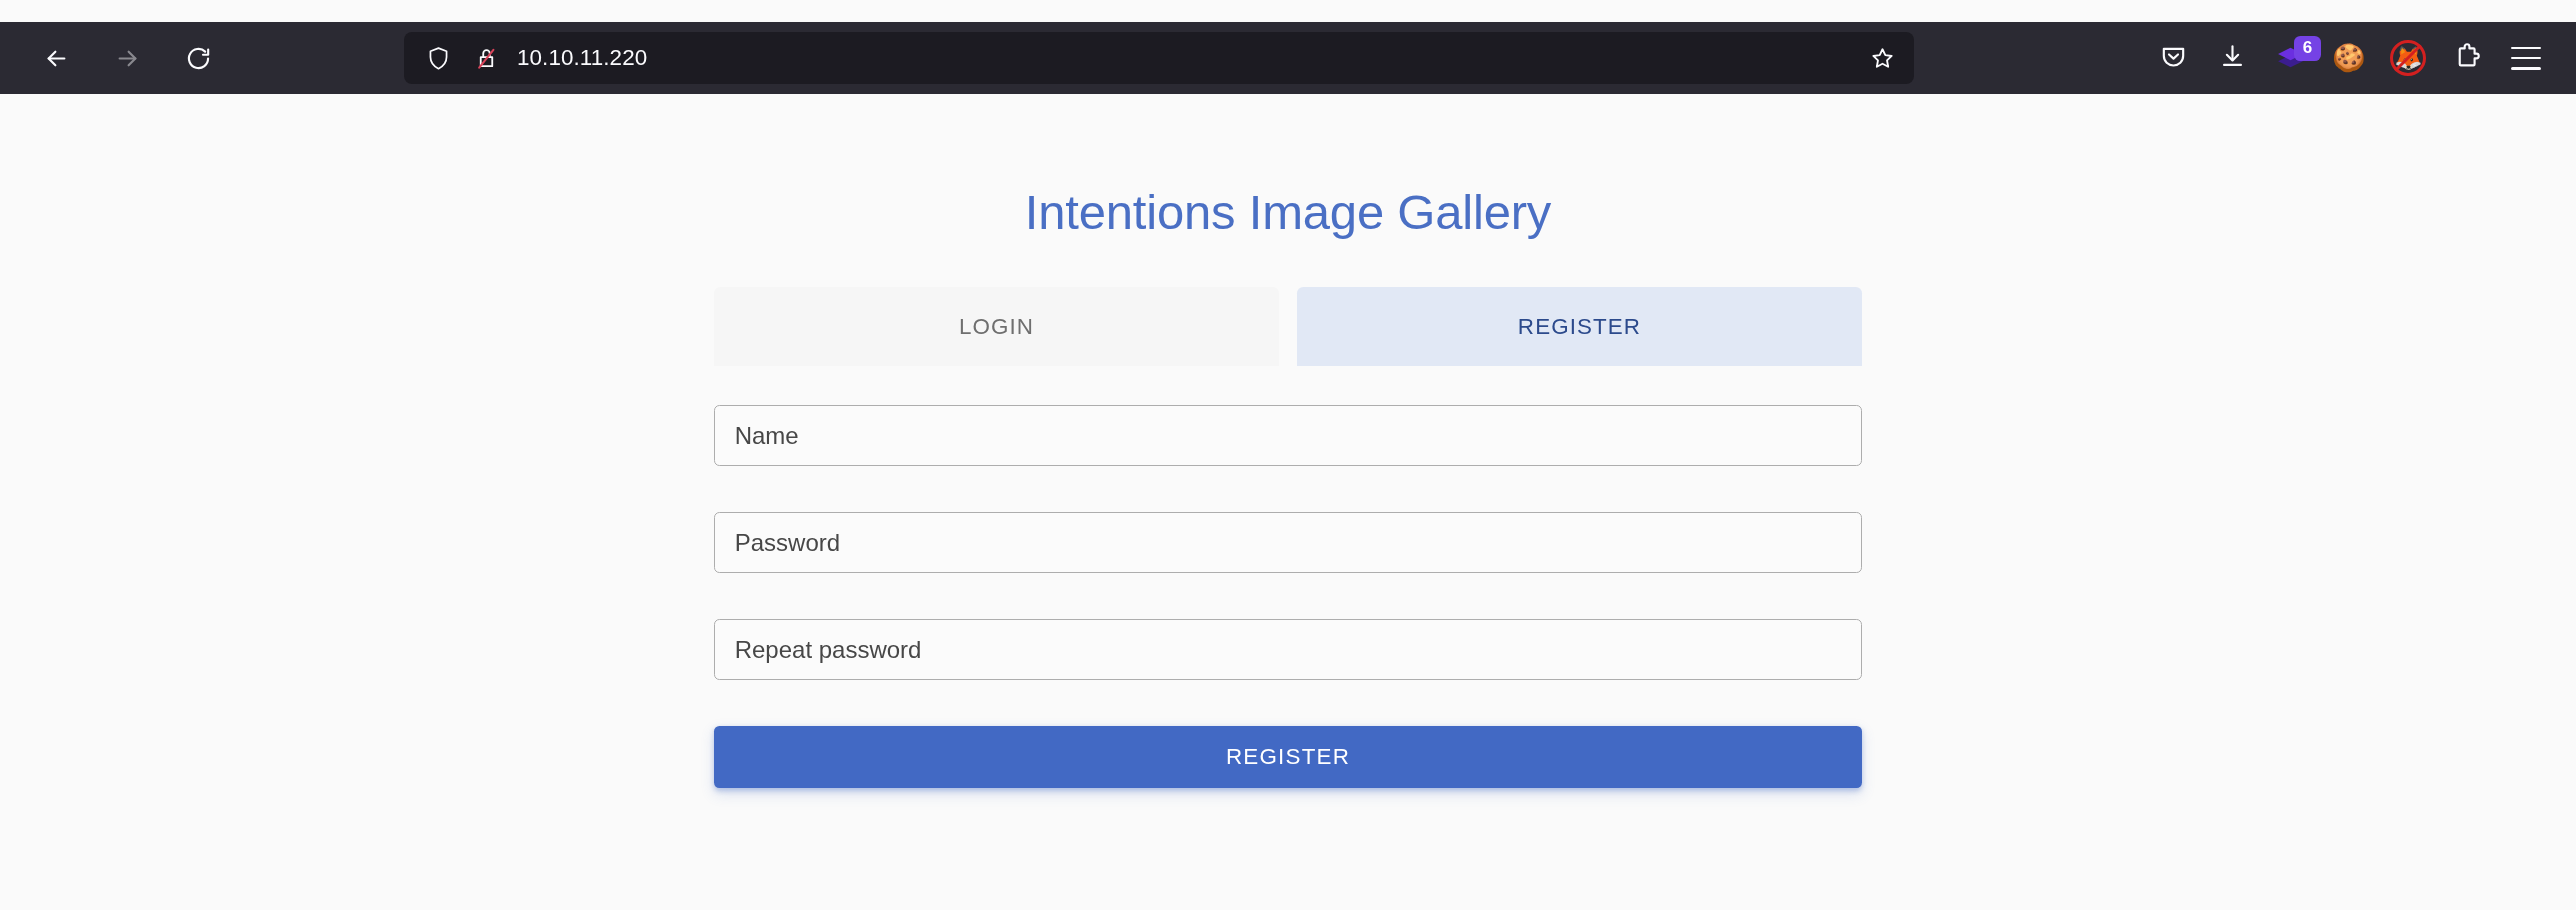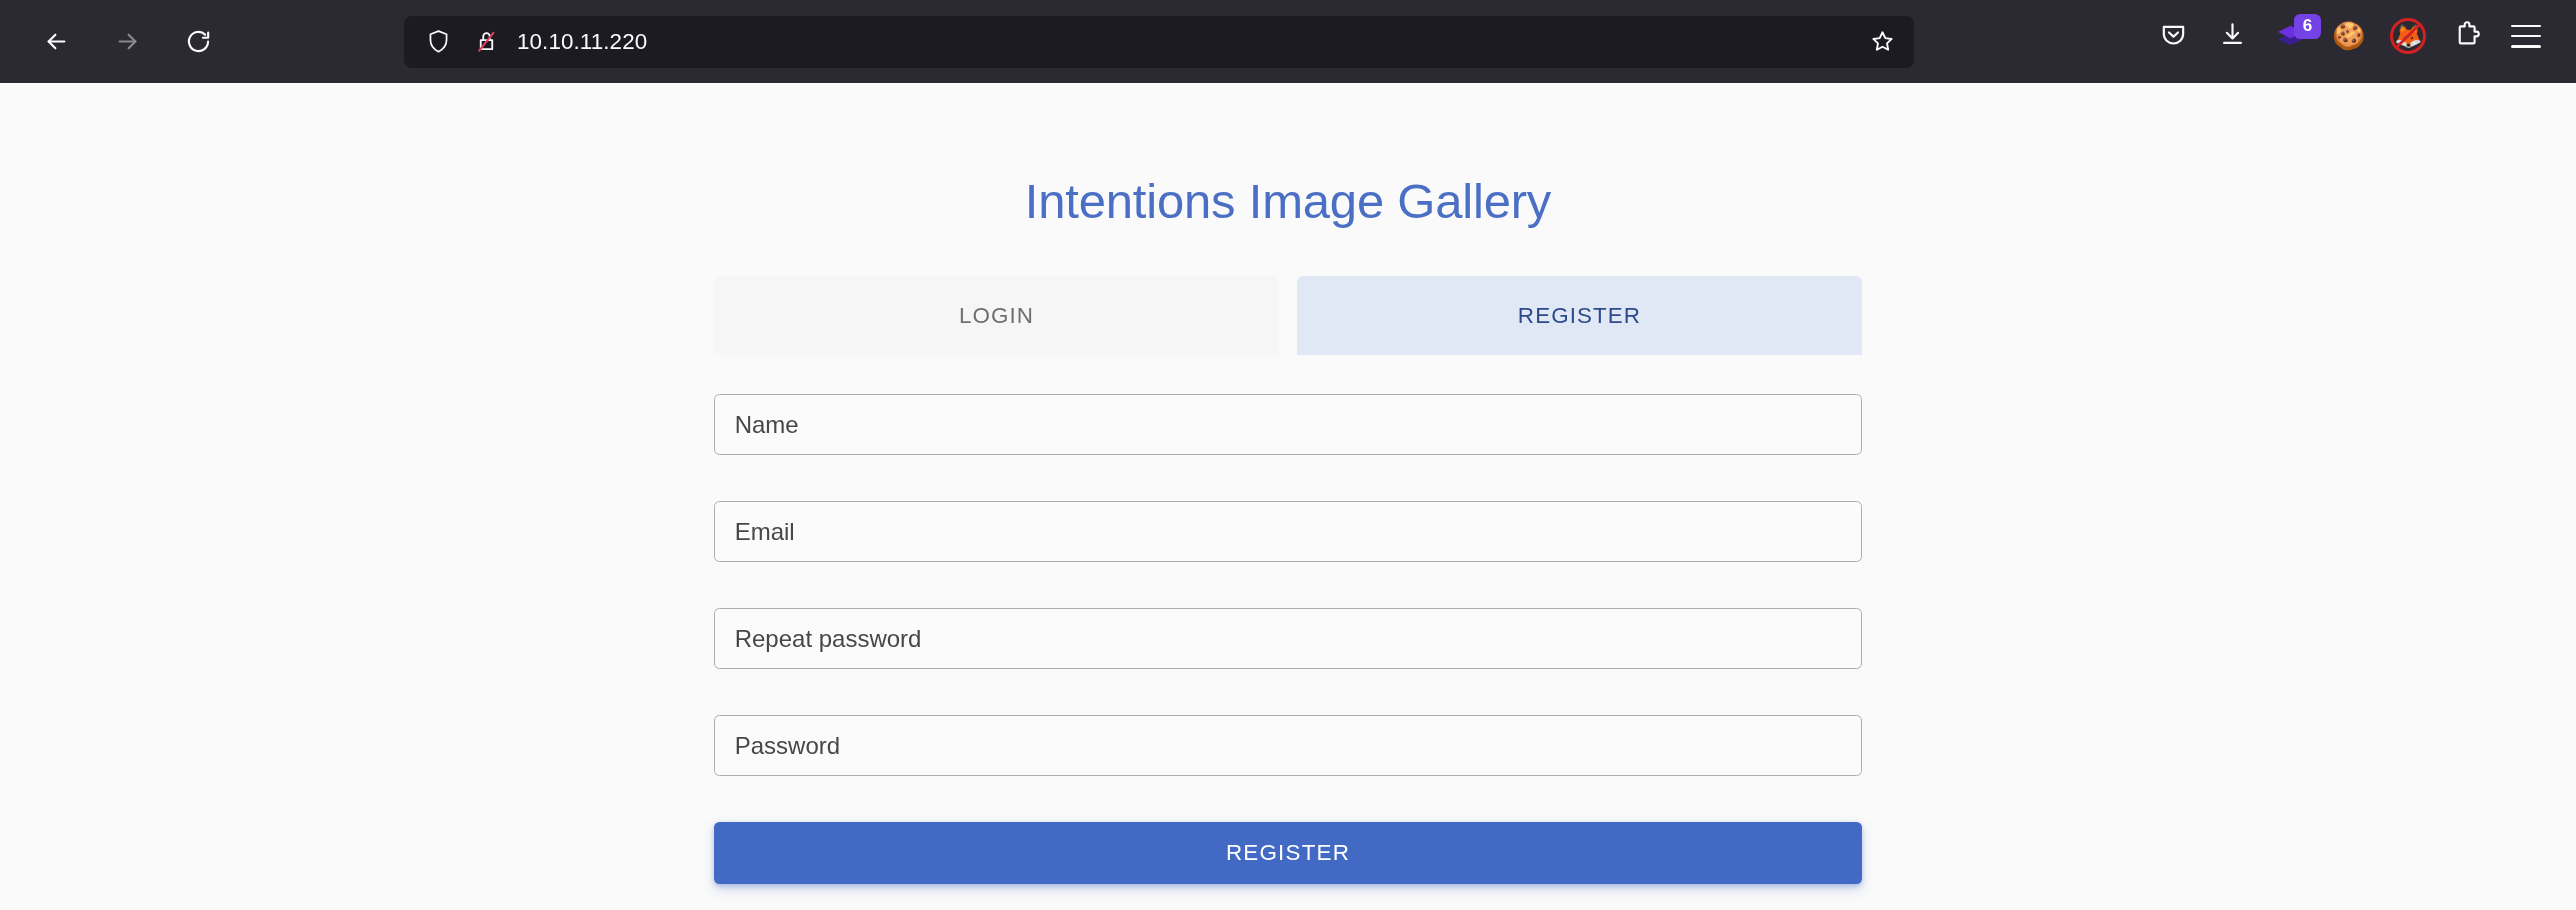--- a/index.html
+++ b/index.html
@@ -11,26 +11,27 @@
   }
 
   body {
     background: #fafafa;
     font-family: "Liberation Sans", sans-serif;
     -webkit-font-smoothing: antialiased;
   }
 
   
   .browser-toolbar {
-    height: 83px;
+    height: 72px;
     background: #2b2a33;
     display: flex;
     align-items: center;
     padding: 16px 23px;
     position: relative;
+    margin-top: 22px;
   }
 
   .nav-group {
     display: flex;
     align-items: center;
     gap: 23px;
     padding-left: 9px;
   }
 
   .nav-btn {
@@ -386,21 +387,20 @@
 
   <div class="card">
 
     <div class="tabs">
       <div class="tab inactive">LOGIN</div>
       <div class="tab active">REGISTER</div>
     </div>
 
     <form class="form">
       <input class="field" type="text" placeholder="Name" style="">
-      <input class="field" type="text" placeholder="Email" style="">
+      <input class="field" type="text" placeholder="Password" style="">
       <input class="field" type="text" placeholder="Repeat password" style="">
-      <input class="field" type="text" placeholder="Password" style="">
       <button class="submit-btn" type="submit">REGISTER</button>
     </form>
 
   </div>
 </div>
 
 
 </body></html>

